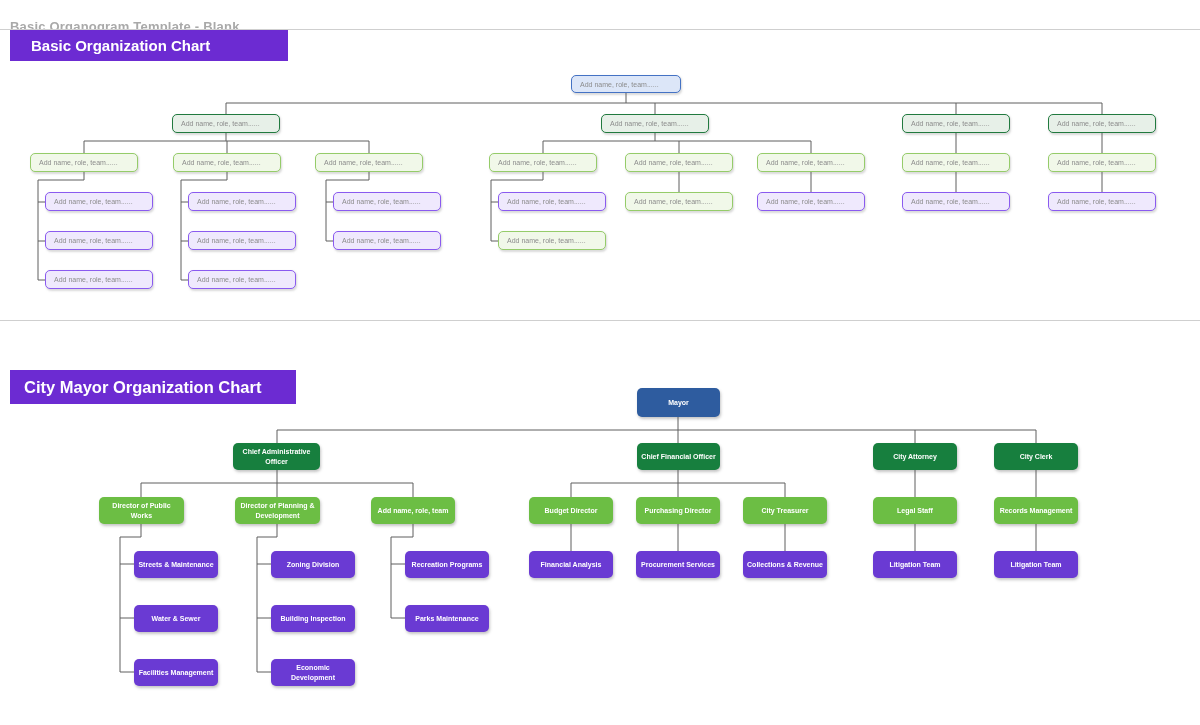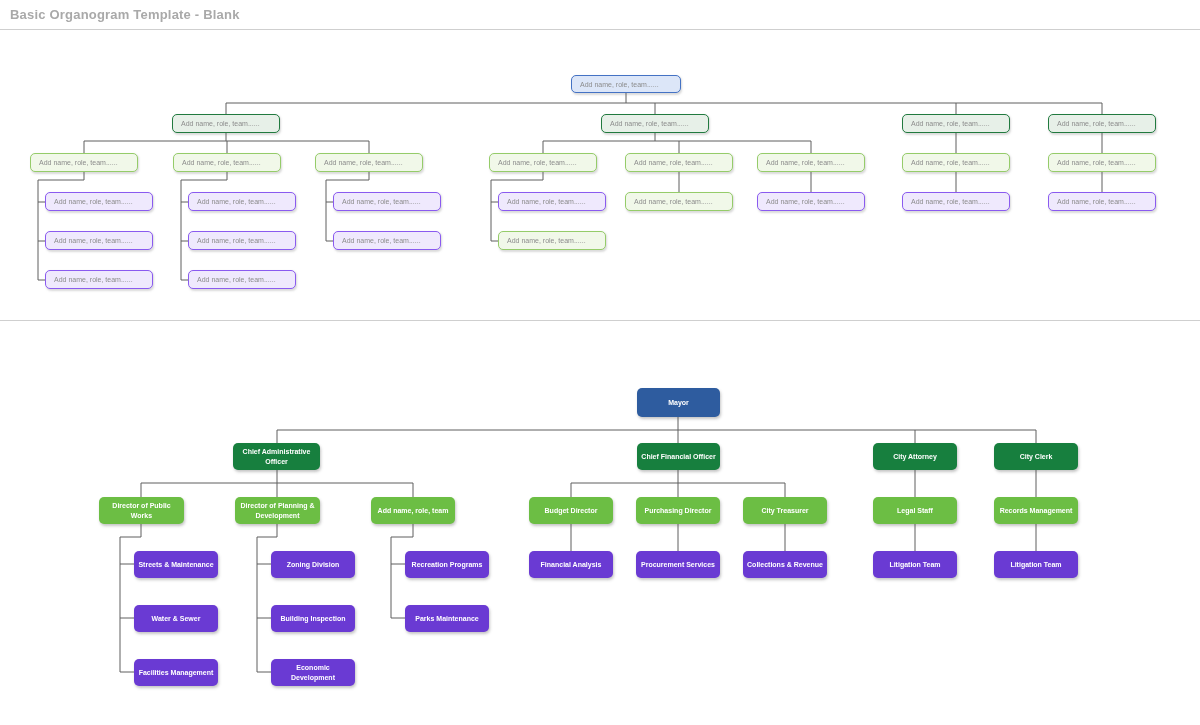--- a/index.html
+++ b/index.html
@@ -43,22 +43,25 @@
   .e-blue  {background:var(--solid-blue);}
   .e-dgreen{background:var(--solid-dgreen);}
   .e-green {background:var(--solid-green);}
   .e-purple{background:var(--solid-purple);}
 </style>
 </head>
 <body>
 
 <div class="page">
 
-  <div class="sec-title" style="top:7px">Basic Organogram Template - Blank</div>
+  <div class="sec-title" style="top:19px">Basic Organogram Template - Blank</div>
   <div class="rule" style="top:29px"></div>
+  <div class="banner banner1">
+    <span>Basic Organization Chart</span>
+  </div>
 
   <svg class="wires" width="1200" height="725">
 
     <path d="M626 93 V103 M226 103 H1102 M226 103 V114 M655 103 V114 M956 103 V114 M1102 103 V114"></path>
 
     <path d="M226 133 V141 M84 141 H369 M84 141 V153 M227 141 V153 M369 141 V153"></path>
 
     <path d="M655 133 V141 M543 141 H811 M543 141 V153 M679 141 V153 M811 141 V153"></path>
 
     <path d="M956 133 V153 M1102 133 V153 M956 172 V192 M1102 172 V192"></path>
@@ -113,20 +116,23 @@
   <div class="bnode v-lpurple" style="left:333px;top:231px;width:108px">Add name, role, team......</div>
 
   <div class="bnode v-lpurple" style="left:498px;top:192px;width:108px">Add name, role, team......</div>
   <div class="bnode v-lgreen" style="left:498px;top:231px;width:108px">Add name, role, team......</div>
   <div class="bnode v-lgreen" style="left:625px;top:192px;width:108px">Add name, role, team......</div>
   <div class="bnode v-lpurple" style="left:757px;top:192px;width:108px">Add name, role, team......</div>
   <div class="bnode v-lpurple" style="left:902px;top:192px;width:108px">Add name, role, team......</div>
   <div class="bnode v-lpurple" style="left:1048px;top:192px;width:108px">Add name, role, team......</div>
 
   <div class="rule" style="top:320px"></div>
+  <div class="banner banner2">
+    <span>City Mayor Organization Chart</span>
+  </div>
 
   <div class="enode e-blue" style="left:637px;top:388px;width:83px;height:29px">Mayor</div>
 
   <div class="enode e-dgreen wrap" style="left:233px;top:443px;width:87px">Chief Administrative Officer</div>
   <div class="enode e-dgreen" style="left:637px;top:443px;width:83px">Chief Financial Officer</div>
   <div class="enode e-dgreen" style="left:873px;top:443px;width:84px">City Attorney</div>
   <div class="enode e-dgreen" style="left:994px;top:443px;width:84px">City Clerk</div>
 
   <div class="enode e-green wrap" style="left:99px;top:497px;width:85px">Director of Public Works</div>
   <div class="enode e-green wrap" style="left:235px;top:497px;width:85px">Director of Planning &amp; Development</div>

